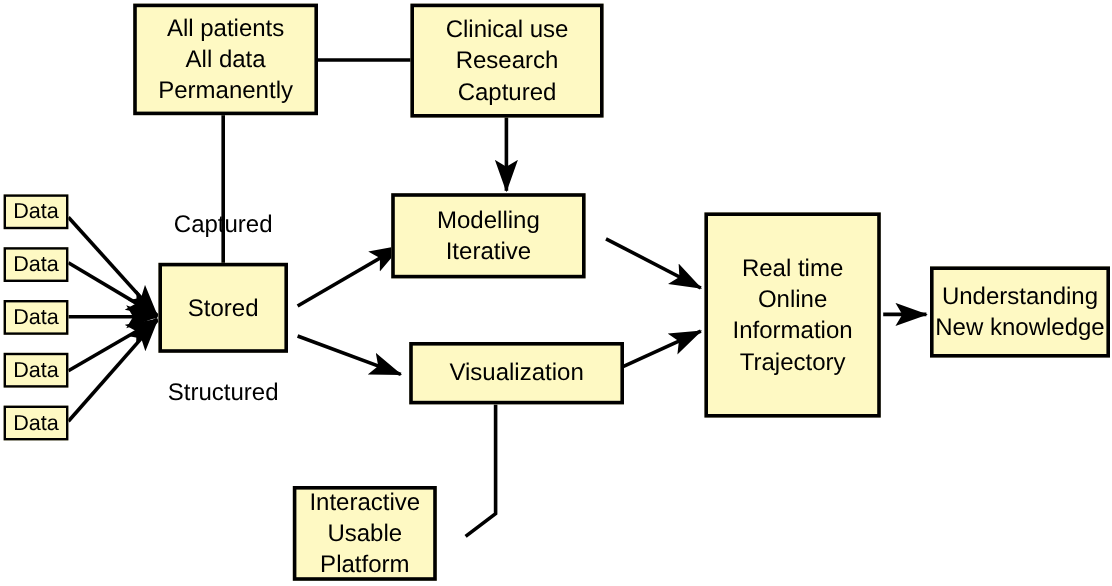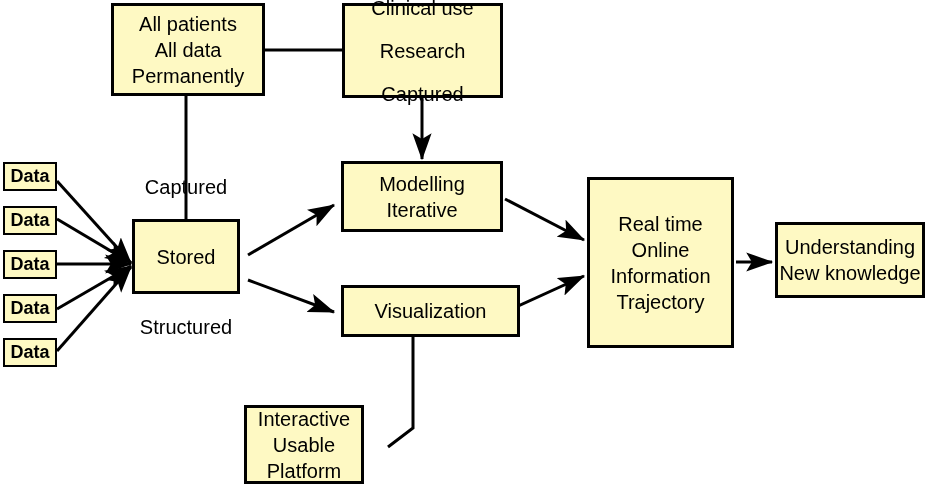--- a/index.html
+++ b/index.html
@@ -28,21 +28,21 @@
     color: #000000;
     text-align: center;
     z-index: 2;
   }
   .node .line {
     display: block;
     white-space: nowrap;
     line-height: 1.30;
   }
   .node-lg { font-size: 20px; }
-  .node-sm { font-size: 18px; border-width: 2px; font-weight: bold; }
+  .node-sm { font-size: 18px; border-width: 2px; }
   #edges {
     position: absolute;
     left: 0;
     top: 0;
     width: 927px;
     height: 488px;
     z-index: 1;
     pointer-events: none;
   }
 </style>
@@ -97,33 +97,33 @@
   <div class="node node-sm" style="left:3px; top:338px; width:54px; height:29px;">
     <span class="line">Data</span>
   </div>
 
   <div class="node node-lg" style="left:111px; top:3px; width:154px; height:93px;">
     <span class="line">All patients</span>
     <span class="line">All data</span>
     <span class="line">Permanently</span>
   </div>
 
-  <div class="node node-lg" style="left:342px; top:3px; width:161px; height:95px;gap:17px;">
+  <div class="node node-lg" style="left:342px; top:3px; width:161px; height:95px;">
     <span class="line">Clinical use</span>
     <span class="line">Research</span>
     <span class="line">Captured</span>
   </div>
 
   <div class="node node-lg" style="left:132px; top:219px; width:108px; height:75px;gap:44px;">
     <span class="line">Captured</span>
     <span class="line">Stored</span>
     <span class="line">Structured</span>
   </div>
 
-  <div class="node node-lg" style="left:341px; top:161px; width:162px; height:71px;">
+  <div class="node node-lg" style="left:326px; top:161px; width:162px; height:71px;">
     <span class="line">Modelling</span>
     <span class="line">Iterative</span>
   </div>
 
   <div class="node node-lg" style="left:341px; top:285px; width:179px; height:52px;">
     <span class="line">Visualization</span>
   </div>
 
   <div class="node node-lg" style="left:587px; top:177px; width:147px; height:171px;">
     <span class="line">Real time</span>

